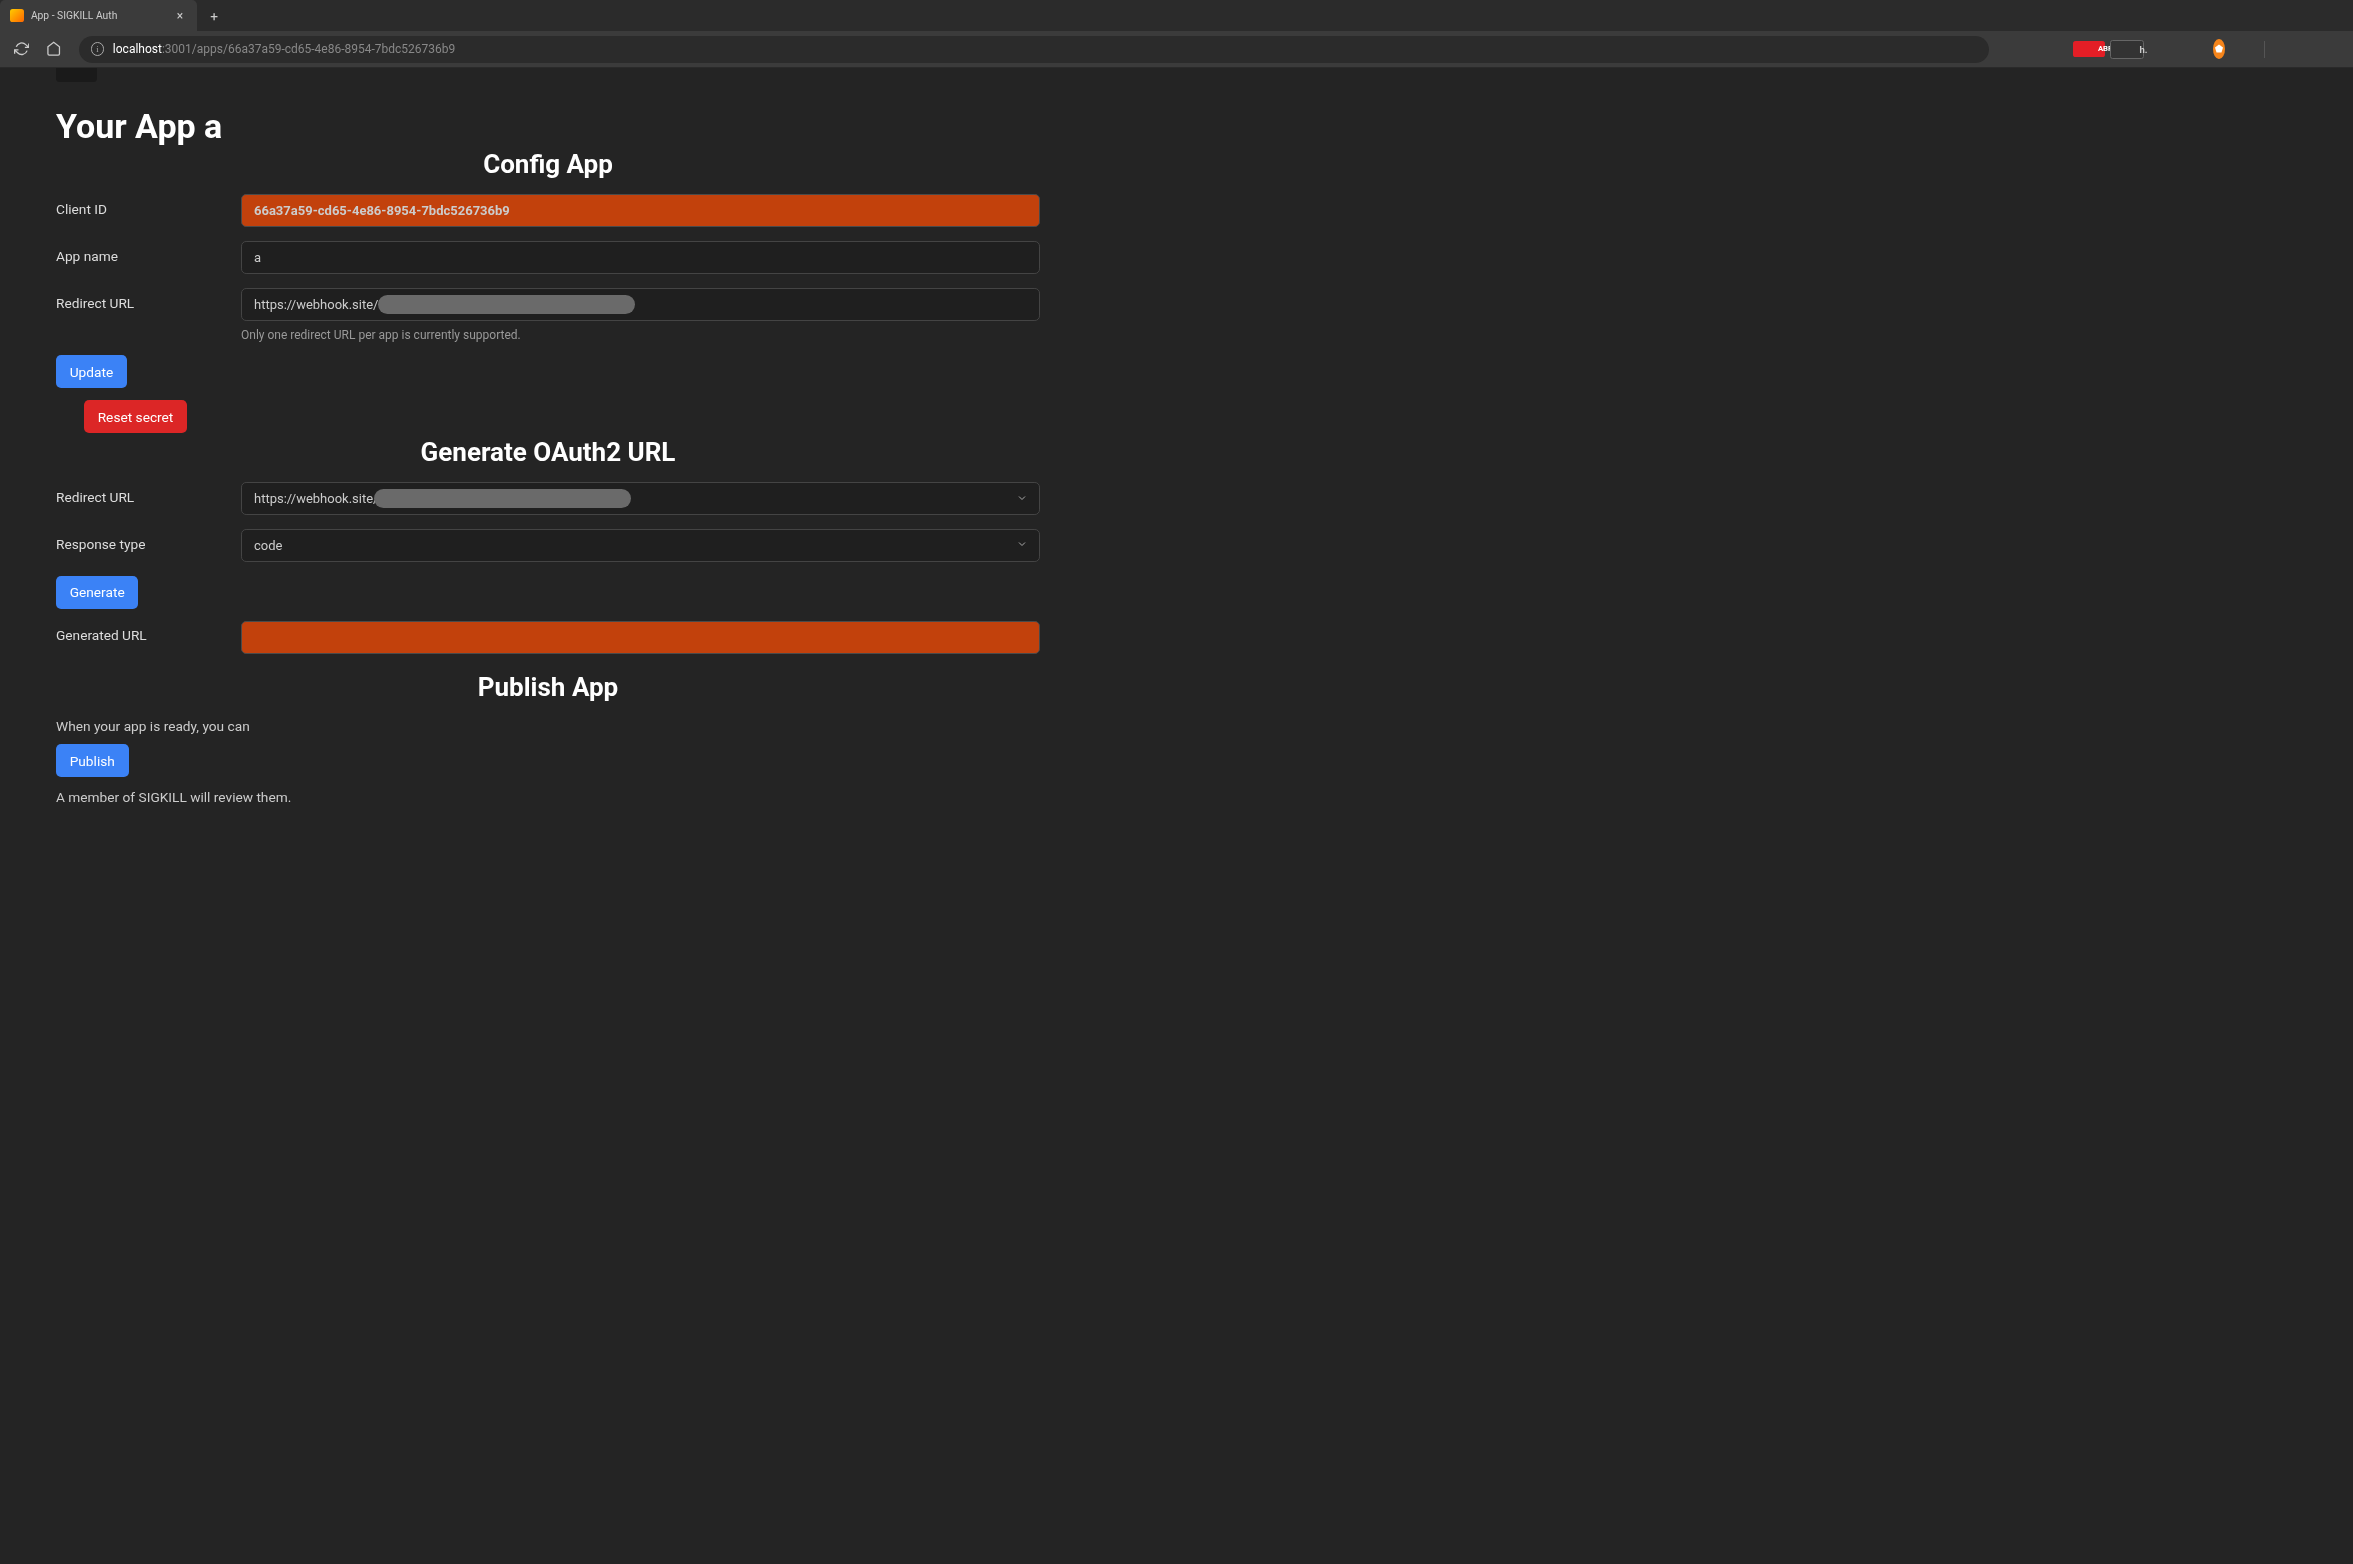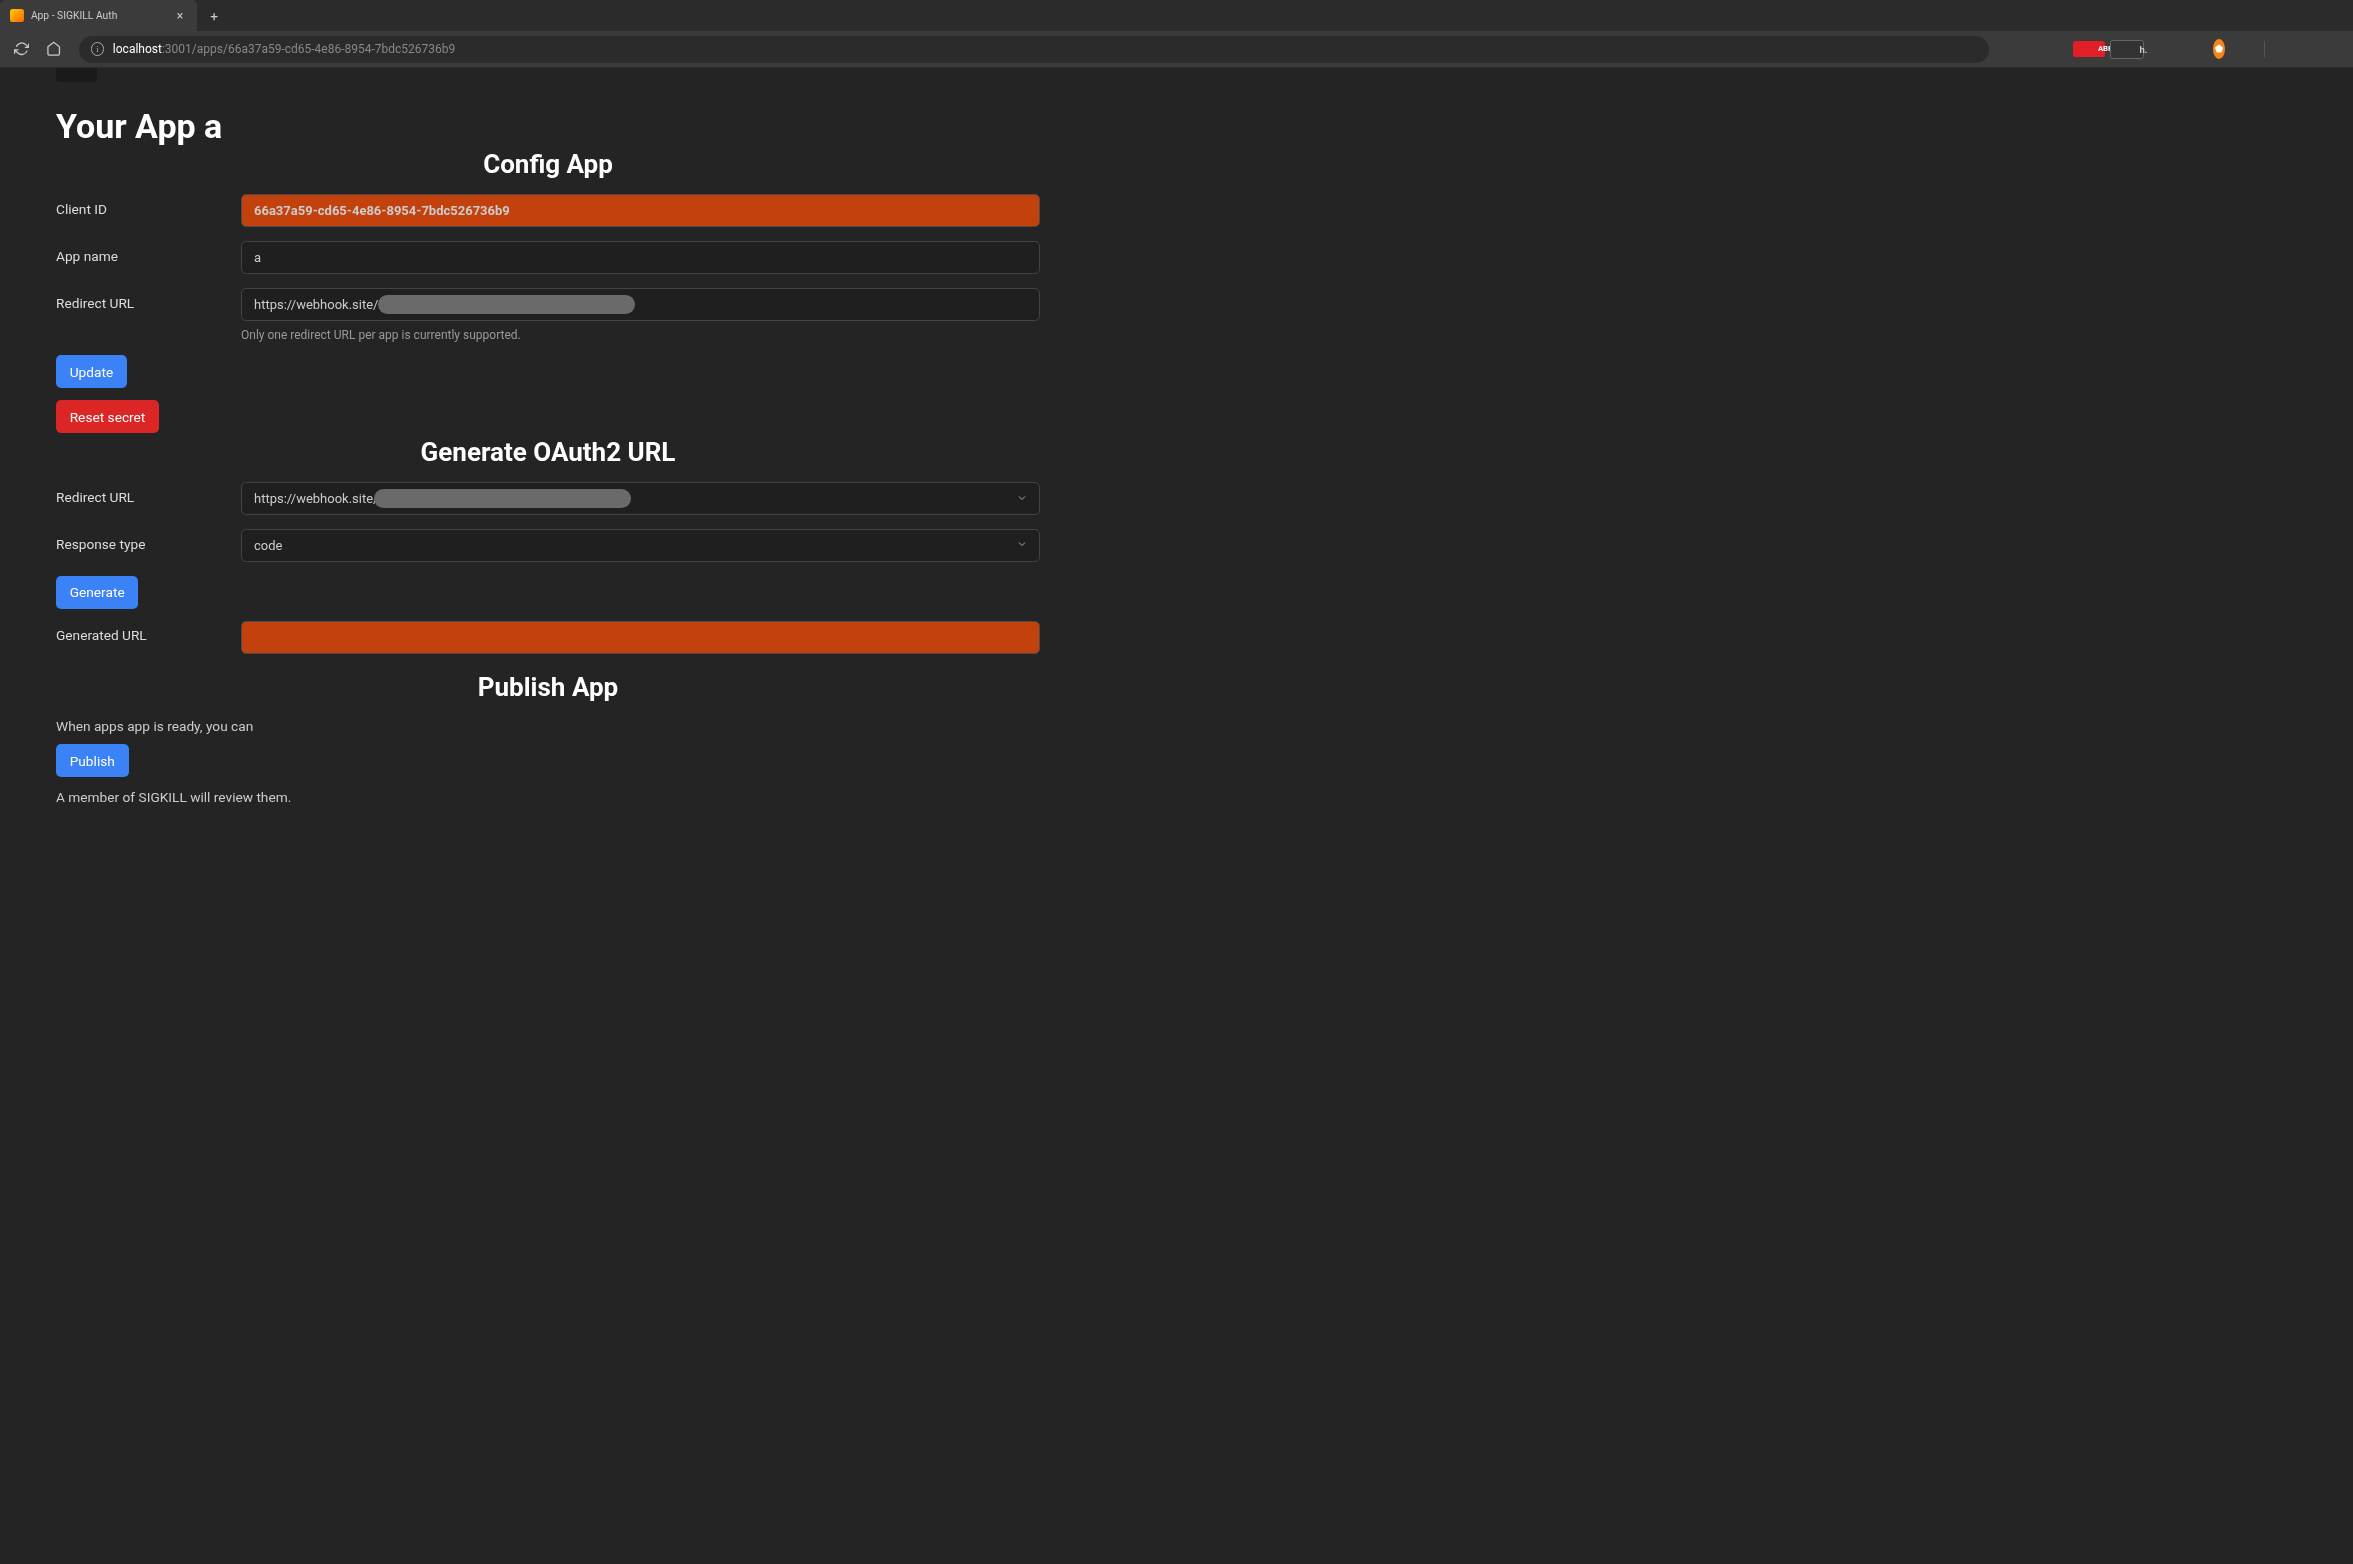--- a/index.html
+++ b/index.html
@@ -324,20 +324,21 @@
       font-size: 13.7px;
       color: #fff;
       cursor: pointer;
       font-family: inherit;
     }
     .btn-primary {
       background: #3b82f6;
     }
     .btn-danger {
       background: #dc2626;
+      margin-left: 28px;
     }
     .btn-block {
       margin-bottom: 12px;
     }
     
     .section-gap-sm {
       height: 5.1px;
     }
     
     p {
@@ -511,21 +512,21 @@
     <div class="form-row">
       <div class="form-label">Generated URL</div>
       <div class="form-field">
         <input type="text" class="form-input readonly" readonly="" value="" style="">
       </div>
     </div>
 
     <div class="section-gap-sm"></div>
 
     <h2>Publish App</h2>
-    <p>When apps app is ready, you can</p>
+    <p>When your app is ready, you can</p>
     <div class="btn-block">
       <button class="btn btn-primary">Publish</button>
     </div>
     <p>A member of SIGKILL will review them.</p>
 
   </div>
 </div>
 
 
 </body></html>

